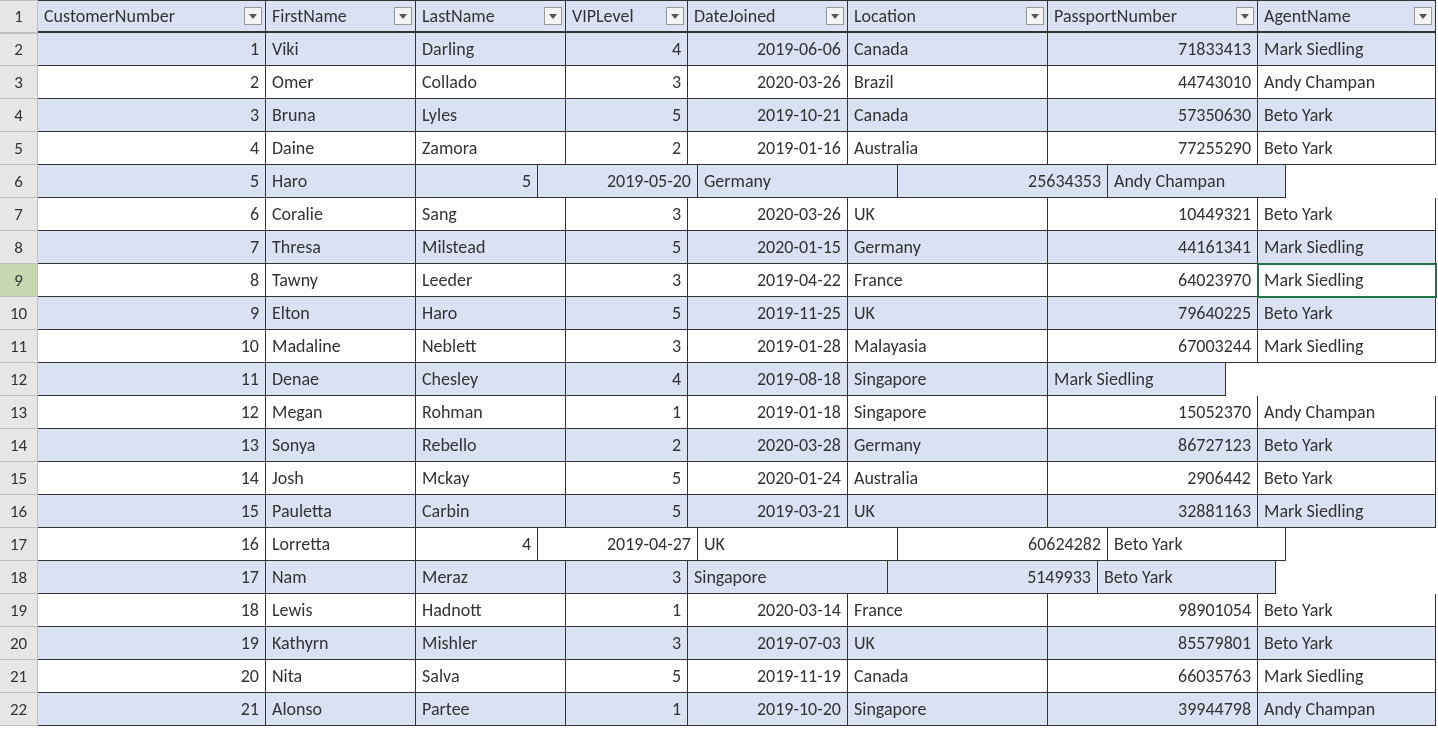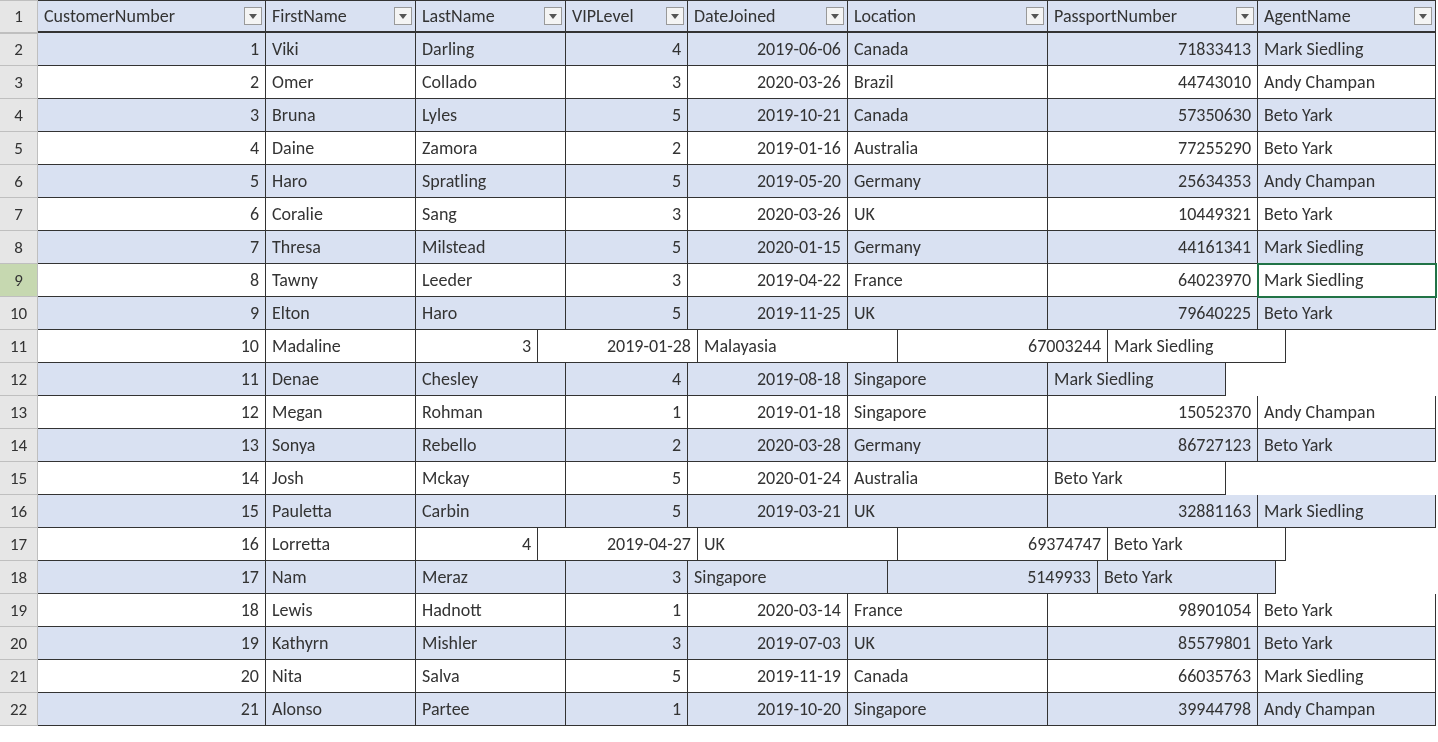--- a/index.html
+++ b/index.html
@@ -180,21 +180,20 @@
         <div class="cell data col-viplevel">2</div>
         <div class="cell data col-datejoined">2019-01-16</div>
         <div class="cell data col-location">Australia</div>
         <div class="cell data col-passport">77255290</div>
         <div class="cell data col-agent">Beto Yark</div>
       </div>
       <div class="row even">
         <div class="rownum">6</div>
         <div class="cell data col-custnum">5</div>
         <div class="cell data col-firstname">Haro</div>
-        <div class="cell data col-lastname">Spratling</div>
         <div class="cell data col-viplevel">5</div>
         <div class="cell data col-datejoined">2019-05-20</div>
         <div class="cell data col-location">Germany</div>
         <div class="cell data col-passport">25634353</div>
         <div class="cell data col-agent">Andy Champan</div>
       </div>
       <div class="row odd">
         <div class="rownum">7</div>
         <div class="cell data col-custnum">6</div>
         <div class="cell data col-firstname">Coralie</div>
@@ -235,20 +234,21 @@
         <div class="cell data col-viplevel">5</div>
         <div class="cell data col-datejoined">2019-11-25</div>
         <div class="cell data col-location">UK</div>
         <div class="cell data col-passport">79640225</div>
         <div class="cell data col-agent">Beto Yark</div>
       </div>
       <div class="row odd">
         <div class="rownum">11</div>
         <div class="cell data col-custnum">10</div>
         <div class="cell data col-firstname">Madaline</div>
+        <div class="cell data col-lastname">Neblett</div>
         <div class="cell data col-viplevel">3</div>
         <div class="cell data col-datejoined">2019-01-28</div>
         <div class="cell data col-location">Malayasia</div>
         <div class="cell data col-passport">67003244</div>
         <div class="cell data col-agent">Mark Siedling</div>
       </div>
       <div class="row even">
         <div class="rownum">12</div>
         <div class="cell data col-custnum">11</div>
         <div class="cell data col-firstname">Denae</div>
@@ -281,41 +281,42 @@
         <div class="cell data col-agent">Beto Yark</div>
       </div>
       <div class="row odd">
         <div class="rownum">15</div>
         <div class="cell data col-custnum">14</div>
         <div class="cell data col-firstname">Josh</div>
         <div class="cell data col-lastname">Mckay</div>
         <div class="cell data col-viplevel">5</div>
         <div class="cell data col-datejoined">2020-01-24</div>
         <div class="cell data col-location">Australia</div>
+        <div class="cell data col-passport">2906442</div>
         <div class="cell data col-agent">Beto Yark</div>
       </div>
       <div class="row even">
         <div class="rownum">16</div>
         <div class="cell data col-custnum">15</div>
         <div class="cell data col-firstname">Pauletta</div>
         <div class="cell data col-lastname">Carbin</div>
         <div class="cell data col-viplevel">5</div>
         <div class="cell data col-datejoined">2019-03-21</div>
         <div class="cell data col-location">UK</div>
         <div class="cell data col-passport">32881163</div>
         <div class="cell data col-agent">Mark Siedling</div>
       </div>
       <div class="row odd">
         <div class="rownum">17</div>
         <div class="cell data col-custnum">16</div>
         <div class="cell data col-firstname">Lorretta</div>
         <div class="cell data col-viplevel">4</div>
         <div class="cell data col-datejoined">2019-04-27</div>
         <div class="cell data col-location">UK</div>
-        <div class="cell data col-passport">69374747</div>
+        <div class="cell data col-passport">60624282</div>
         <div class="cell data col-agent">Beto Yark</div>
       </div>
       <div class="row even">
         <div class="rownum">18</div>
         <div class="cell data col-custnum">17</div>
         <div class="cell data col-firstname">Nam</div>
         <div class="cell data col-lastname">Meraz</div>
         <div class="cell data col-viplevel">3</div>
         <div class="cell data col-location">Singapore</div>
         <div class="cell data col-passport">5149933</div>

